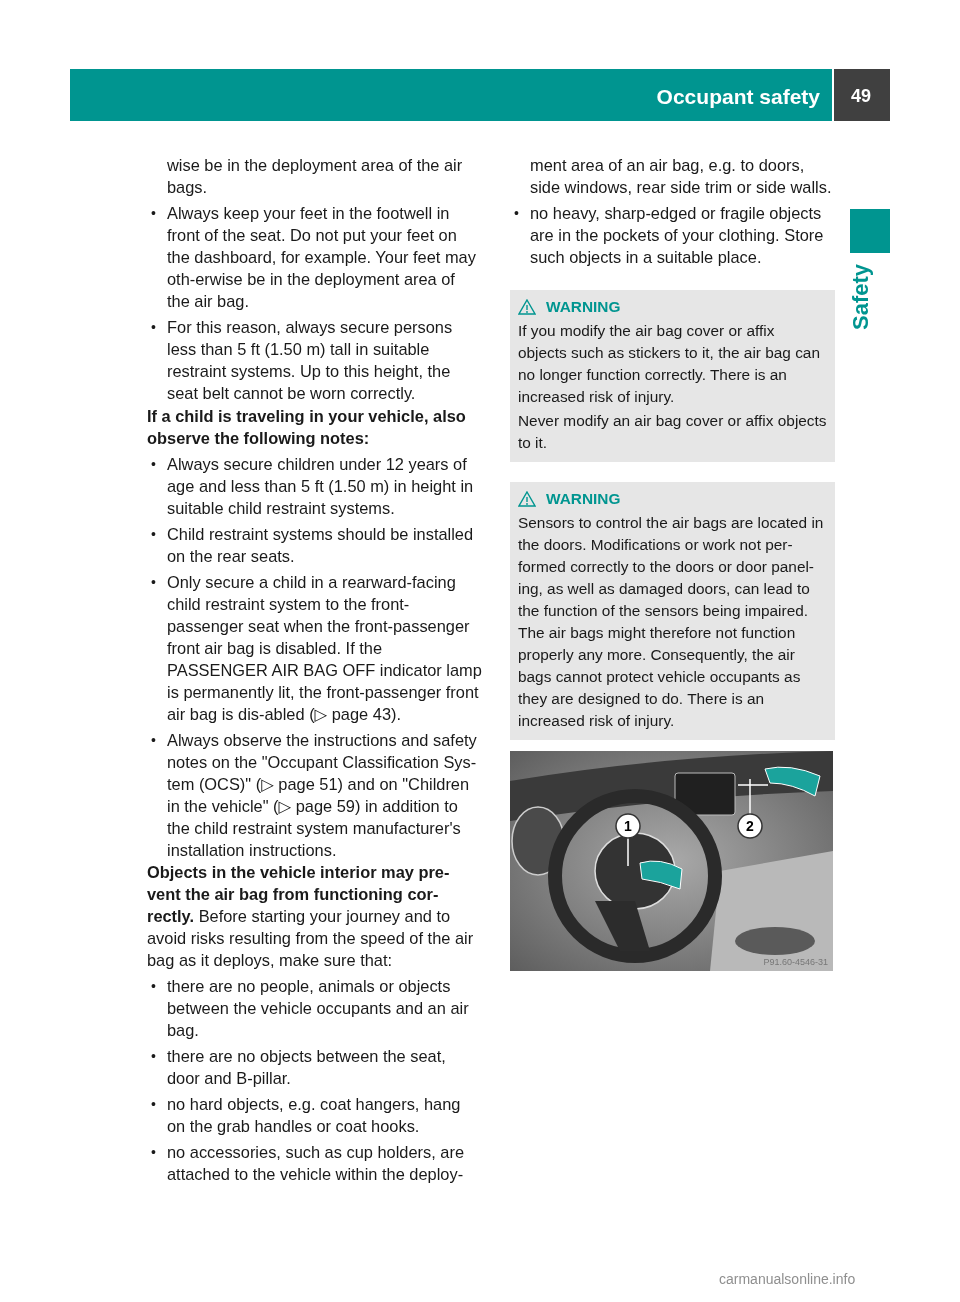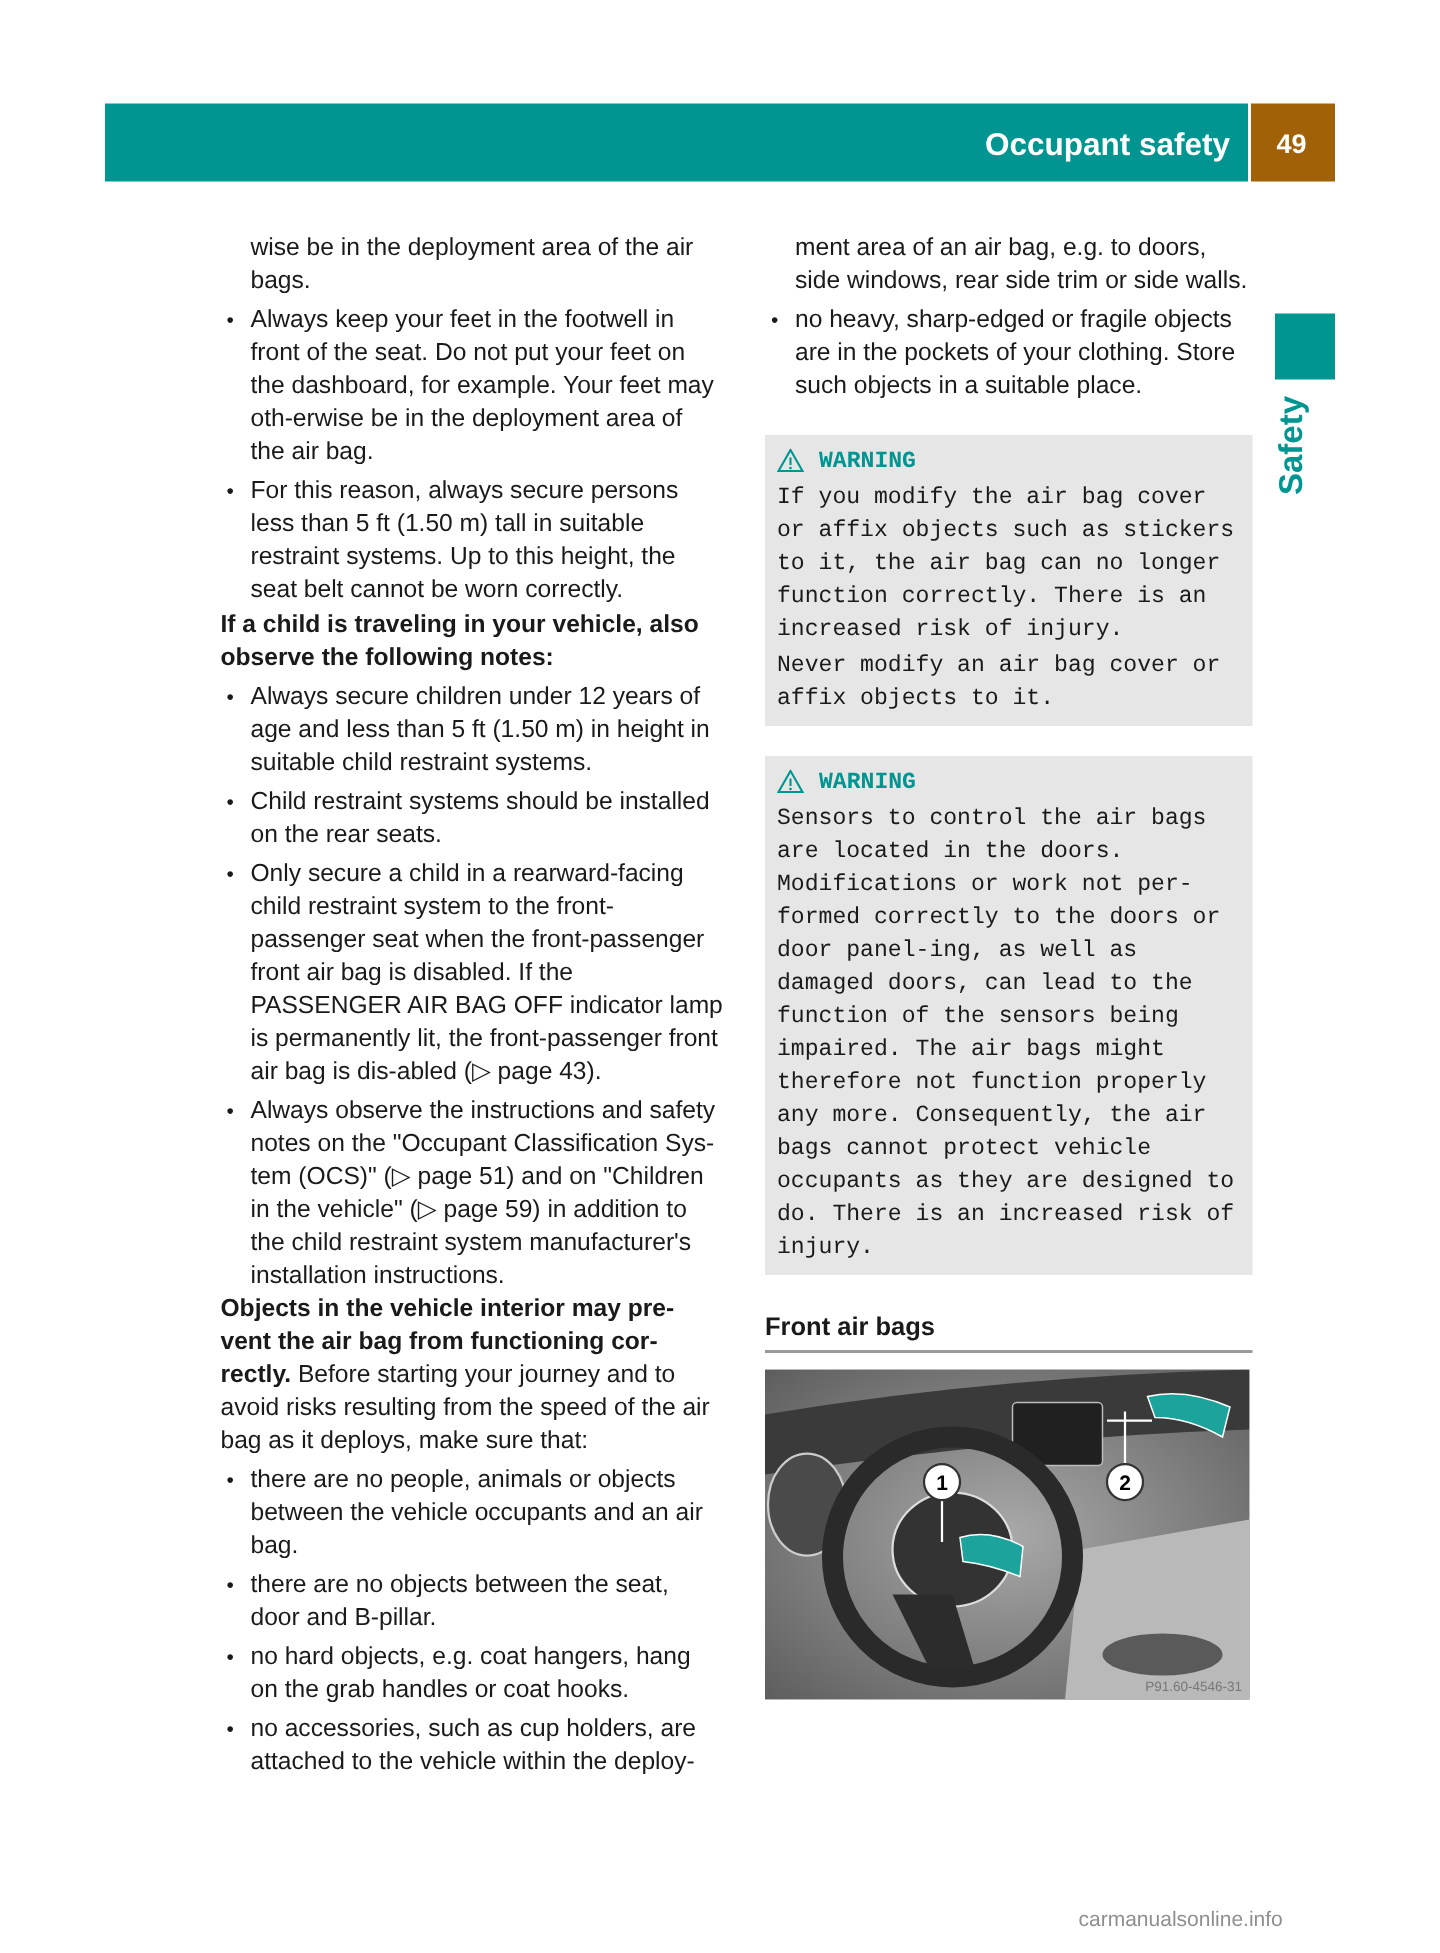--- a/index.html
+++ b/index.html
@@ -4,40 +4,40 @@
 <style>
   html, body { margin: 0; padding: 0; background: #ffffff; }
   body { width: 960px; height: 1302px; position: relative; overflow: hidden;
          font-family: "Liberation Sans", sans-serif; color: #1a1a1a; }
 
   .header-bar { position: absolute; left: 70px; top: 69px; width: 820px; height: 48px;
                 display: flex; }
   .header-main { background: #009590; width: 762px; height: 52px; position: relative; }
   .header-title { position: absolute; right: 12px; top: 16px; font-weight: bold; font-size: 21px; color: #ffffff; }
   .header-sep { width: 2px; background: #ffffff; height: 52px; }
-  .header-page { background: #a16207; width: 56px; height: 52px; position: relative; }
+  .header-page { background: #404040; width: 56px; height: 52px; position: relative; }
   .header-page-num { position: absolute; left: 17px; top: 17px; font-weight: bold; font-size: 18px; color: #ffffff; }
 
   .side-tab { position: absolute; left: 850px; top: 209px; width: 40px; height: 44px; background: #009590; }
   .side-label { position: absolute; left: 848px; top: 330px; transform-origin: 0 0; transform: rotate(-90deg);
                 font-weight: bold; font-size: 22px; color: #009590; white-space: nowrap; }
 
   .col { position: absolute; font-size: 16.4px; line-height: 22px; }
   .col-left { left: 147px; top: 154px; width: 335px; }
   .col-right { left: 510px; top: 154px; width: 325px; }
 
   p { margin: 0; }
   .indent { padding-left: 20px; }
   ul.bullets { list-style: none; margin: 0; padding: 0; }
   ul.bullets li { position: relative; padding-left: 20px; margin-top: 4px; }
   ul.bullets li::before { content: "\2022"; position: absolute; left: 4px; top: 0; font-size: 14px; }
   .subhead { font-weight: bold; margin-top: 1px; }
   .bold-run { font-weight: bold; }
 
-  .warning { background: #e6e6e6; padding: 6px 8px 8px 8px; font-size: 15.4px; line-height: 22px; font-family: Liberation Mono, monospace; }
+  .warning { background: #e6e6e6; padding: 6px 8px 8px 8px; font-size: 15.4px; line-height: 22px; }
   .warning + .warning { margin-top: 20px; }
   .warn-head { display: flex; align-items: center; color: #009590; font-weight: bold; font-size: 15.4px; }
   .warn-icon { width: 18px; height: 16px; margin-right: 10px; }
   .warning p { margin-top: 2px; }
 
   .section-title { font-weight: bold; font-size: 17px; margin-top: 24px; padding-bottom: 4px;
                    border-bottom: 2px solid #9a9a9a; }
   .figure { margin-top: 11px; width: 323px; height: 220px; background: #8a8a8a; position: relative; overflow: hidden; }
   .caption { margin-top: 18px; font-size: 16.4px; line-height: 22px; }
   .num-circle { display: inline-block; width: 15px; height: 15px; border: 1.5px solid #1a1a1a; border-radius: 50%;
@@ -109,21 +109,20 @@
       <svg class="warn-icon" viewBox="0 0 18 16">
         <path d="M9 1 L17 15 L1 15 Z" fill="none" stroke="#009590" stroke-width="1.4"></path>
         <line x1="9" y1="6" x2="9" y2="11" stroke="#009590" stroke-width="1.4"></line>
         <circle cx="9" cy="13" r="0.9" fill="#009590"></circle>
       </svg>
       <span>WARNING</span>
     </div>
     <p>Sensors to control the air bags are located in the doors. Modifications or work not per-formed correctly to the doors or door panel-ing, as well as damaged doors, can lead to the function of the sensors being impaired. The air bags might therefore not function properly any more. Consequently, the air bags cannot protect vehicle occupants as they are designed to do. There is an increased risk of injury.</p>
   </div>
 
-  <div class="section-title">Front air bags</div>
 
   <div class="figure">
     <svg width="323" height="220" viewBox="0 0 323 220">
       <defs>
         <radialGradient id="bg" cx="50%" cy="50%" r="70%">
           <stop offset="0%" stop-color="#a9a9a9"></stop>
           <stop offset="100%" stop-color="#5e5e5e"></stop>
         </radialGradient>
       </defs>
       <rect x="0" y="0" width="323" height="220" fill="url(#bg)"></rect>

